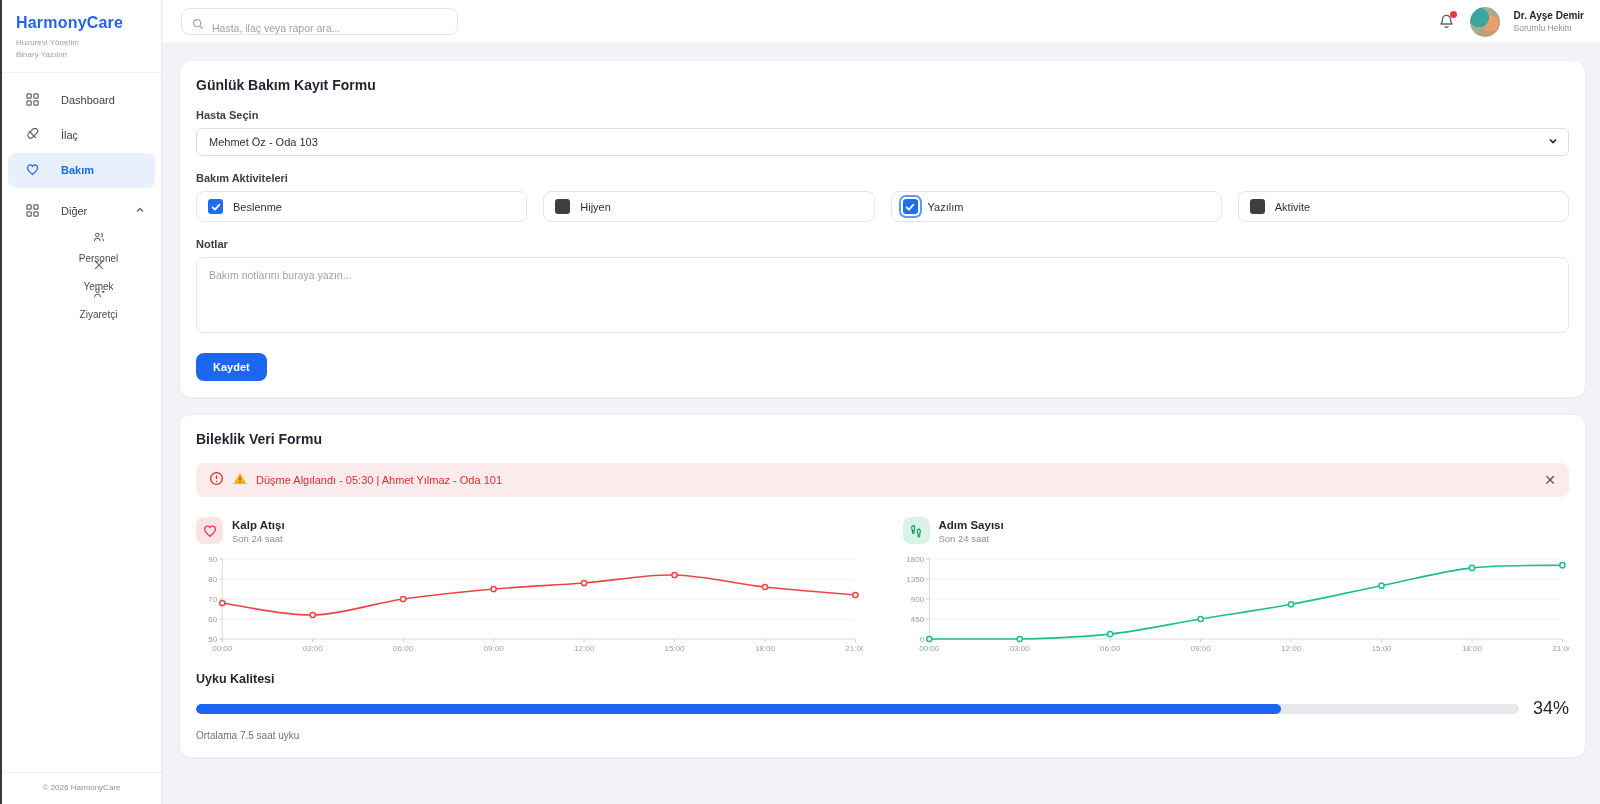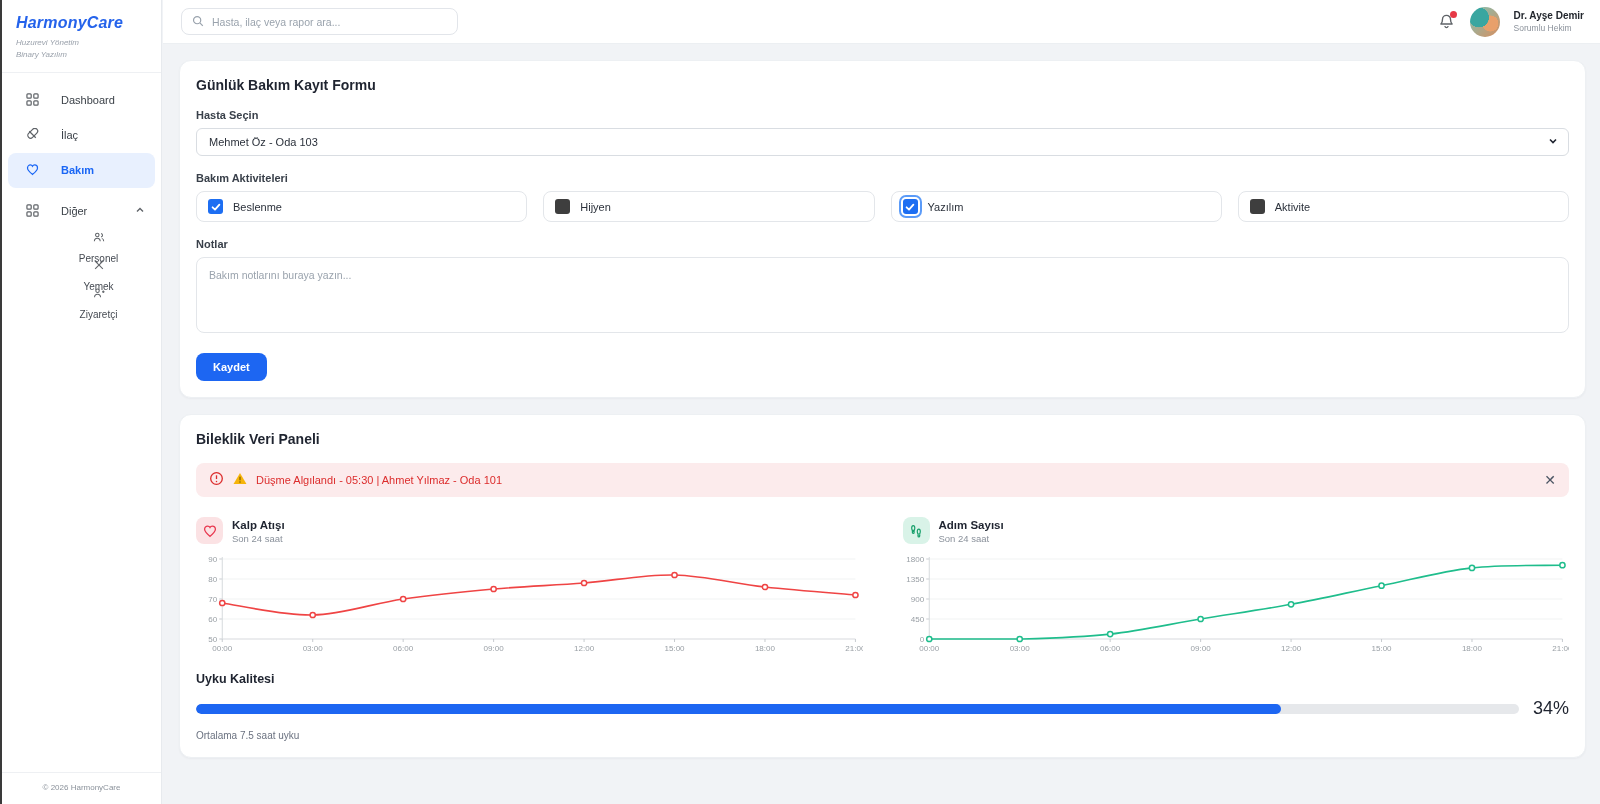--- a/index.html
+++ b/index.html
@@ -1,36 +1,36 @@
 <!DOCTYPE html>
 <html><head>
 <meta charset="utf-8">
 <style>
   * { margin:0; padding:0; box-sizing:border-box; }
   html,body { width:1600px; height:804px; overflow:hidden; font-family:"Liberation Sans", sans-serif; background:#f1f3f6; }
   .app { position:relative; width:1600px; height:804px; border-left:2px solid #3a3a3a; }
 
   
   .sidebar { position:absolute; left:0; top:0; width:160px; height:804px; background:#fff; border-right:1px solid #e7eaee; }
-  .brand { padding:14px 8px 10px 14px; border-bottom:1px solid #eef0f3;font-style:italic; }
+  .brand { padding:14px 8px 10px 14px; border-bottom:1px solid #eef0f3; }
   .logo { font-size:16px; font-weight:bold; color:#2563eb; letter-spacing:.2px; }
   .brand-sub { font-size:8px; color:#9aa1ab; margin-top:5px; line-height:1.55; }
   .nav { padding-top:10px; }
   .nav-item { display:flex; align-items:center; gap:22px; height:35px; margin:0 6px; padding:0 10px 0 18px; border-radius:8px; font-size:11px; color:#3b4148; cursor:pointer; }
   .nav-item svg { flex:0 0 auto; }
   .nav-item.active { background:#e8f0fe; color:#1a66f5; font-weight:bold; }
   .nav-item.group { margin-top:6px; }
   .nav-item .chev { margin-left:auto; }
   .subnav { padding:2px 0 0 0; }
   .sub-item { display:flex; align-items:center; gap:8px; height:28px; padding-left:34px; font-size:10px; color:#454a52; cursor:pointer;flex-direction:column; }
   .side-footer { position:absolute; bottom:0; left:0; width:100%; border-top:1px solid #eef0f3; padding:10px 0 12px; text-align:center; font-size:8px; color:#8b929b; }
 
   
   .topbar { position:absolute; left:161px; top:0; width:1439px; height:44px; background:#fff; border-bottom:1px solid #eceff2; display:flex; align-items:center; }
-  .search-box { display:flex; align-items:center; gap:8px; margin-left:18px; width:277px; height:27px; border:1px solid #e2e5ea; border-radius:8px; padding:0 10px; background:#fff; }
+  .search-box { display:flex; align-items:flex-end; gap:8px; margin-left:18px; width:277px; height:27px; border:1px solid #e2e5ea; border-radius:8px; padding:0 10px; background:#fff; }
   .search-box input { border:none; outline:none; flex:1; font-size:10.5px; color:#374151; font-family:"Liberation Sans",sans-serif; background:transparent; }
   .search-box input::placeholder { color:#9aa3ad; }
   .top-right { margin-left:auto; display:flex; align-items:center; gap:14px; padding-right:18px; }
   .bell-wrap { position:relative; width:18px; height:18px; cursor:pointer; }
   .bell-dot { position:absolute; top:-2px; right:-1px; width:7px; height:7px; background:#e63946; border-radius:50%; }
   .avatar { width:30px; height:30px; border-radius:50%; background:
       radial-gradient(circle at 30% 35%, #3aa6a0 0 34%, transparent 35%),
       radial-gradient(circle at 68% 55%, #e8a06b 0 30%, transparent 31%),
       linear-gradient(135deg,#7bc4b8,#d98e5f); cursor:pointer; }
   .user-name { font-size:10px; font-weight:bold; color:#23272e; }
@@ -229,21 +229,21 @@
         </div>
       </div>
 
       <div class="field-label">Notlar</div>
       <textarea class="notes" placeholder="Bakım notlarını buraya yazın..." style=""></textarea>
 
       <button class="btn-primary">Kaydet</button>
     </section>
 
     <section class="card">
-      <h2 class="card-title">Bileklik Veri Paneli</h2>
+      <h2 class="card-title">Bileklik Veri Formu</h2>
 
       <div class="alert">
         <span><svg width="15" height="15" viewBox="0 0 16 16" fill="none" stroke="#dc2c2c" stroke-width="1.4">
               <circle cx="8" cy="8" r="6.2"></circle>
               <line x1="8" y1="4.6" x2="8" y2="8.6"></line>
               <circle cx="8" cy="11.1" r="0.8" fill="#dc2c2c" stroke="none"></circle>
             </svg></span>
         <span><svg width="14" height="13" viewBox="0 0 16 14">
               <path d="M8 .8L15.4 13.2H.6z" fill="#f6b409"></path>
               <rect x="7.3" y="4.6" width="1.4" height="4.6" rx="0.7" fill="#7a5a00"></rect>

